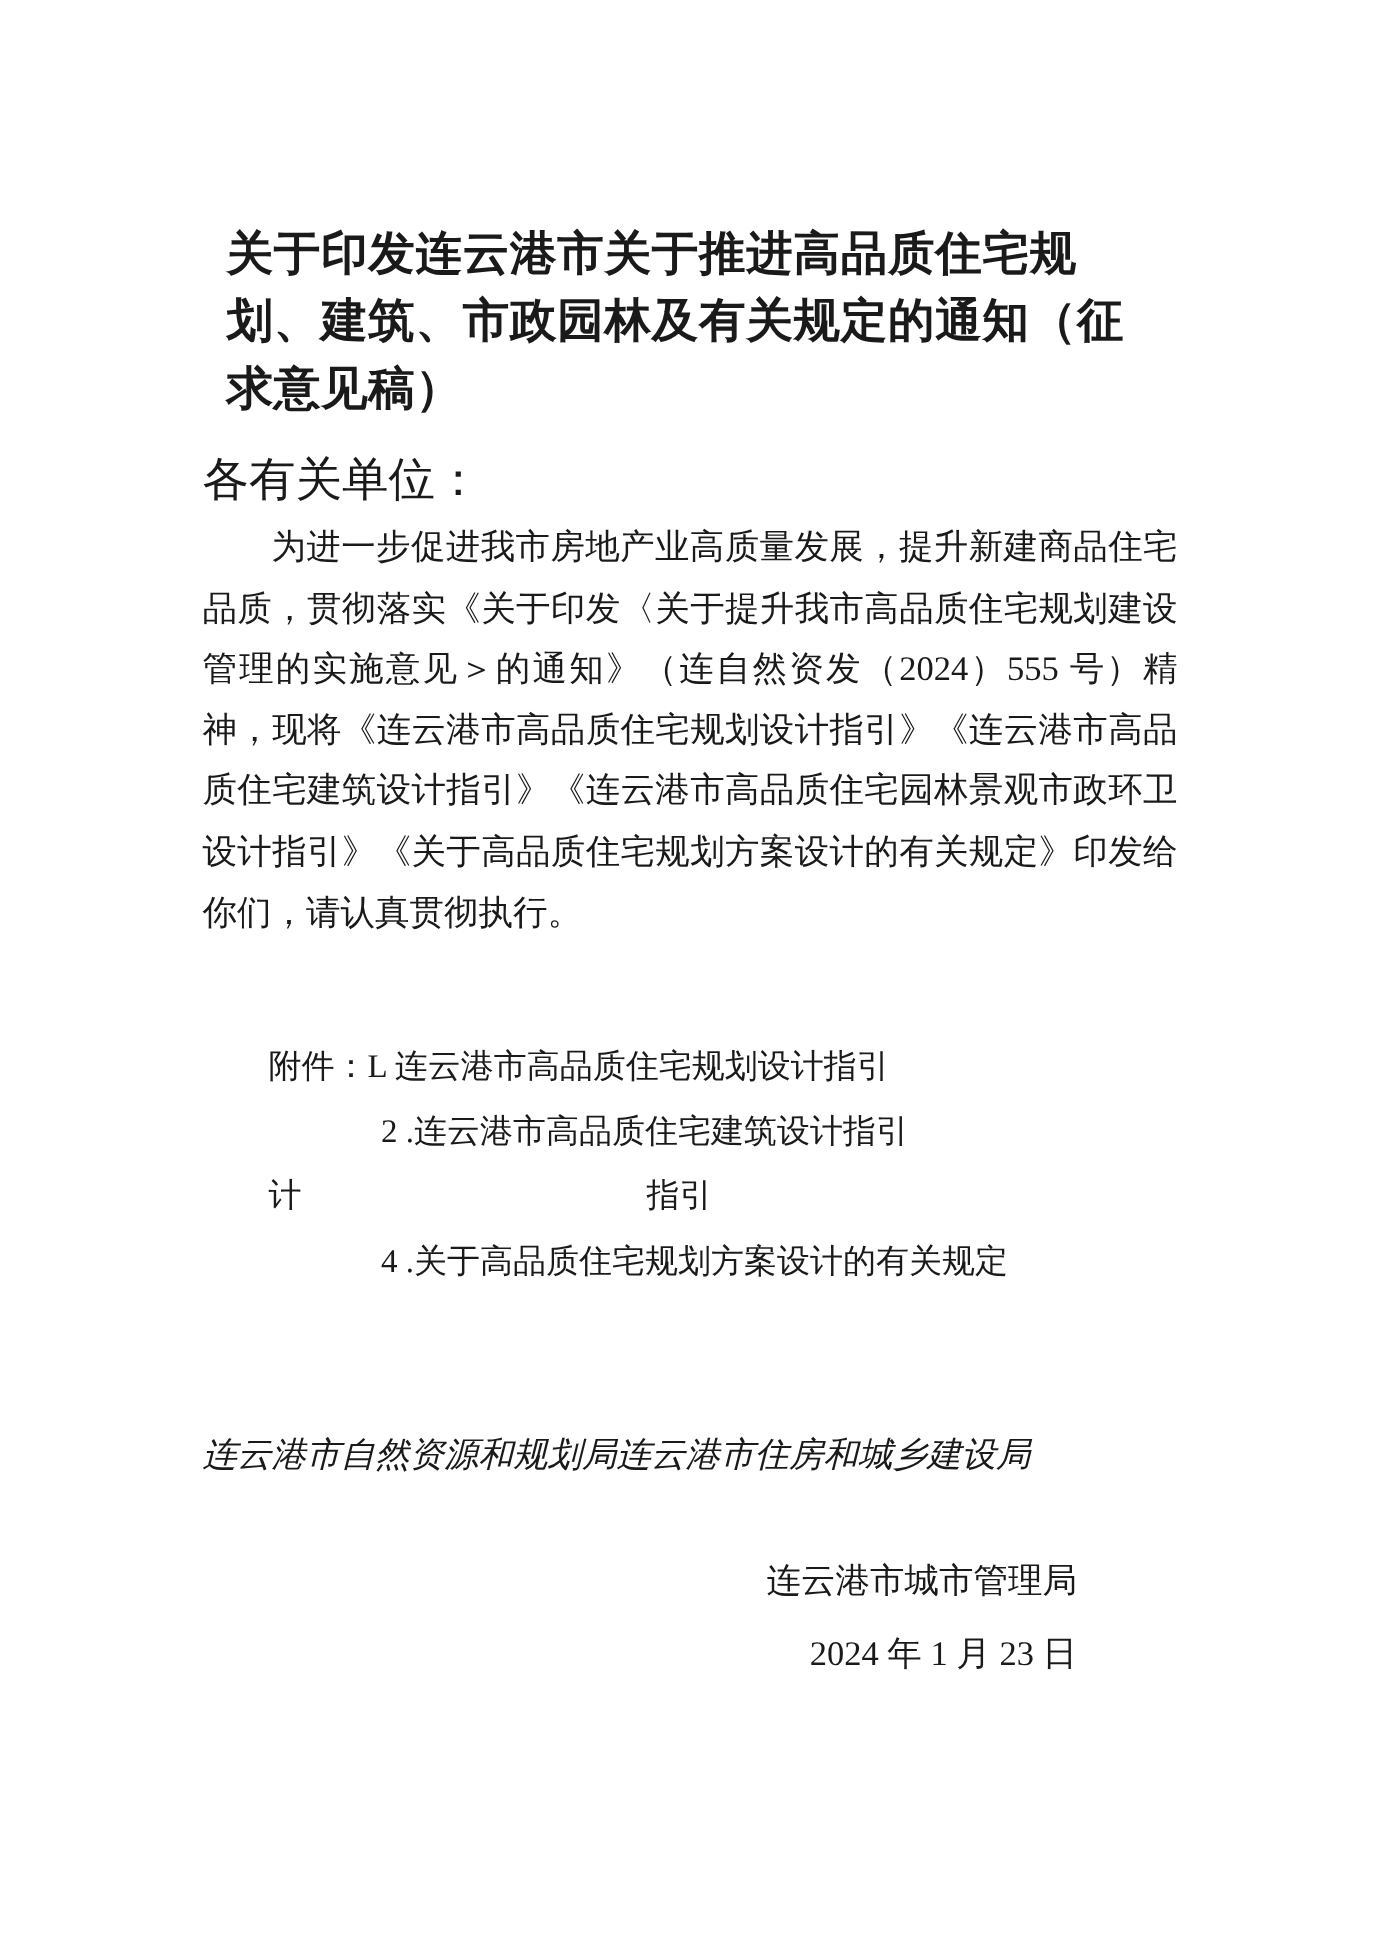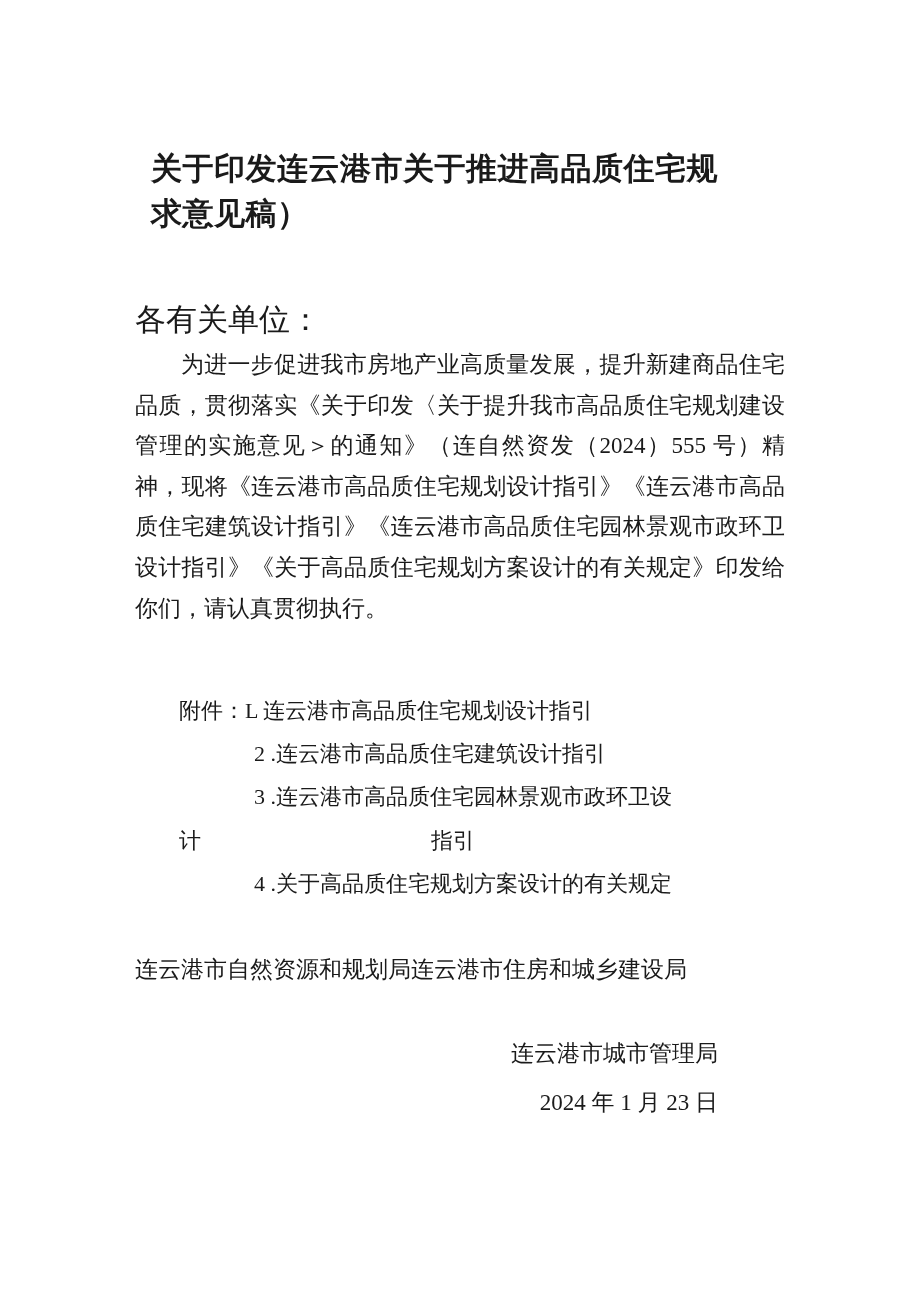--- a/index.html
+++ b/index.html
@@ -66,20 +66,21 @@
   .att-indent { padding-left: 119px; }
   .att-cont .cont-left { position: absolute; left: 44px; }
   .att-cont .cont-mid  { position: absolute; left: 296px; }
   .agencies {
     position: absolute;
     top: 957px;
     left: 0;
     width: 650px;
     font-size: 23px;
     line-height: 26px;
+    font-style: italic;
   }
   .agency3, .doc-date {
     position: absolute;
     left: 0;
     width: 650px;
     box-sizing: border-box;
     padding-right: 67px;
     text-align: right;
     font-size: 23px;
     line-height: 26px;
@@ -88,33 +89,33 @@
   .doc-date { top: 1090px; text-align: right; }
 </style>
 </head>
 <body>
 
 <div class="page">
   <div class="content">
 
     <h1 class="doc-title">
       <div class="title-line">关于印发连云港市关于推进高品质住宅规</div>
+      <div class="title-line">划、建筑、市政园林及有关规定的通知（征</div>
       <div class="title-line">求意见稿）</div>
     </h1>
 
     <div class="salutation">各有关单位：</div>
 
     <div class="paragraph">为进一步促进我市房地产业高质量发展，提升新建商品住宅品质，贯彻落实《关于印发〈关于提升我市高品质住宅规划建设管理的实施意见＞的通知》（连自然资发（2024）555 号）精神，现将《连云港市高品质住宅规划设计指引》《连云港市高品质住宅建筑设计指引》《连云港市高品质住宅园林景观市政环卫设计指引》《关于高品质住宅规划方案设计的有关规定》印发给你们，请认真贯彻执行。</div>
 
     <div class="attachments">
       <div class="att-line att-first">
         <span>附件：</span><span>L 连云港市高品质住宅规划设计指引</span>
       </div>
       <div class="att-line att-indent">2 .连云港市高品质住宅建筑设计指引</div>
-      <div class="att-line att-indent">3 .连云港市高品质住宅园林景观市政环卫设</div>
       <div class="att-line att-cont">
         <span class="cont-left">计</span>
         <span class="cont-mid">指引</span>
       </div>
       <div class="att-line att-indent">4 .关于高品质住宅规划方案设计的有关规定</div>
     </div>
 
     <div class="agencies">连云港市自然资源和规划局连云港市住房和城乡建设局</div>
     <div class="agency3">连云港市城市管理局</div>
     <div class="doc-date">2024 年 1 月 23 日</div>

